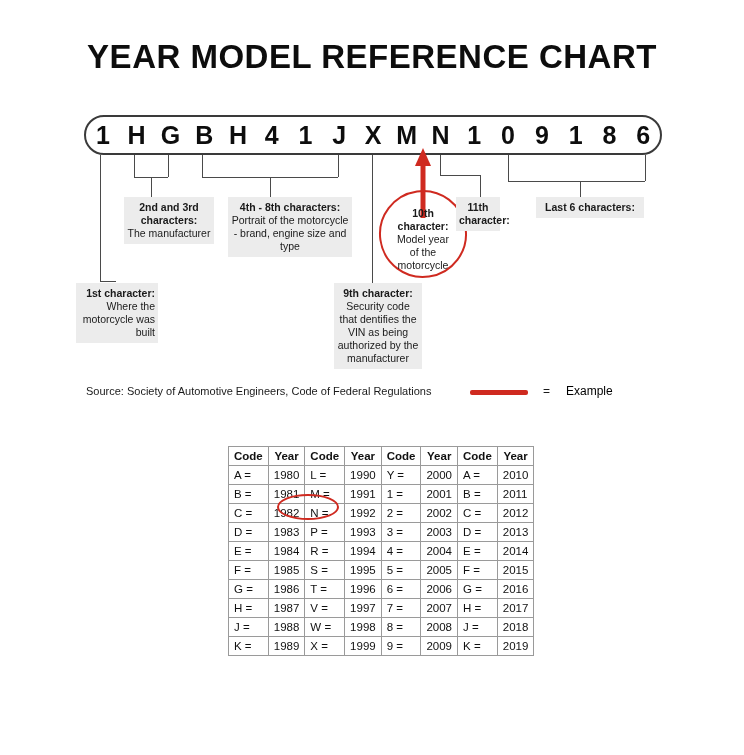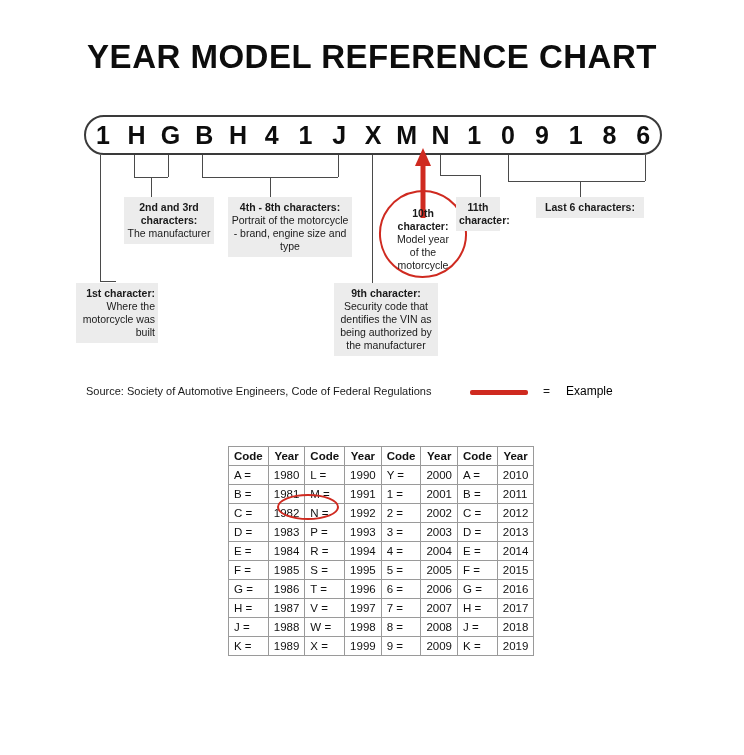--- a/index.html
+++ b/index.html
@@ -230,21 +230,21 @@
 <div class="callout" style="left:124px; top:197px; width:90px;">
   <b>2nd and 3rd characters:</b><br>
   <span>The manufacturer</span>
 </div>
 
 <div class="callout" style="left:228px; top:197px; width:124px;">
   <b>4th - 8th characters:</b><br>
   <span>Portrait of the motorcycle - brand, engine size and type</span>
 </div>
 
-<div class="callout" style="left:334px; top:283px; width:104px;">
+<div class="callout" style="left:334px; top:283px; width:88px;">
   <b>9th character:</b><br>
   <span>Security code that dentifies the VIN as being authorized by the manufacturer</span>
 </div>
 
 <div class="callout" style="left:389px; top:203px; width:68px; background:transparent;">
   <b>10th character:</b><br>
   <span>Model year of the motorcycle</span>
 </div>
 
 <div class="callout" style="left:456px; top:197px; width:44px;">

